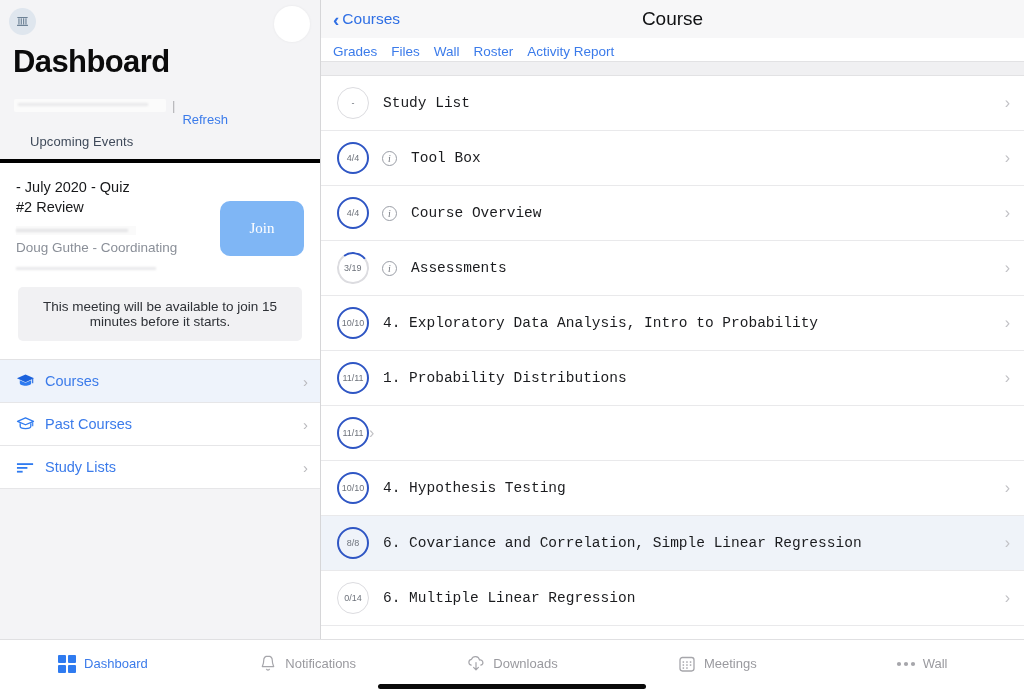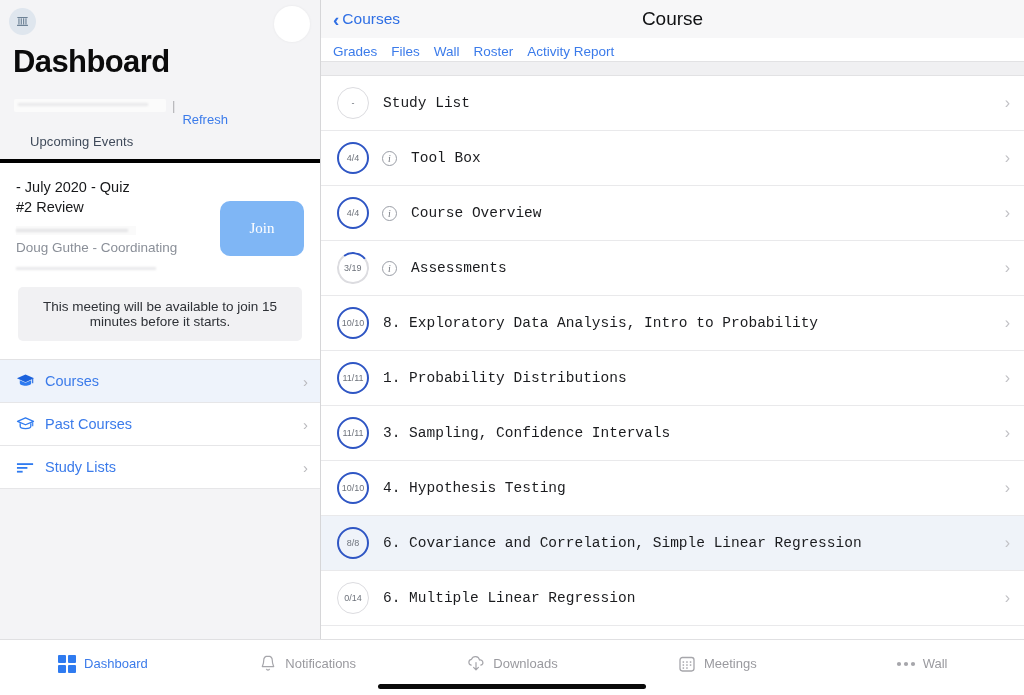--- a/index.html
+++ b/index.html
@@ -484,35 +484,34 @@
               <span class="ring-txt">3/19</span>
             </div>
             <span class="info-ico">i</span>
             <span class="item-label">Assessments</span>
             <span class="item-chev">›</span>
           </div>
           <div class="item-row">
             <div class="ring full">
               <span class="ring-txt">10/10</span>
             </div>
-            <span class="item-label">8. Exploratory Data Analysis, Intro to Probability</span>
+            <span class="item-label">4. Exploratory Data Analysis, Intro to Probability</span>
             <span class="item-chev">›</span>
           </div>
           <div class="item-row">
             <div class="ring full">
               <span class="ring-txt">11/11</span>
             </div>
             <span class="item-label">1. Probability Distributions</span>
             <span class="item-chev">›</span>
           </div>
           <div class="item-row">
             <div class="ring full">
               <span class="ring-txt">11/11</span>
             </div>
-            <span class="item-label">3. Sampling, Confidence Intervals</span>
             <span class="item-chev">›</span>
           </div>
           <div class="item-row">
             <div class="ring full">
               <span class="ring-txt">10/10</span>
             </div>
             <span class="item-label">4. Hypothesis Testing</span>
             <span class="item-chev">›</span>
           </div>
           <div class="item-row selected">

